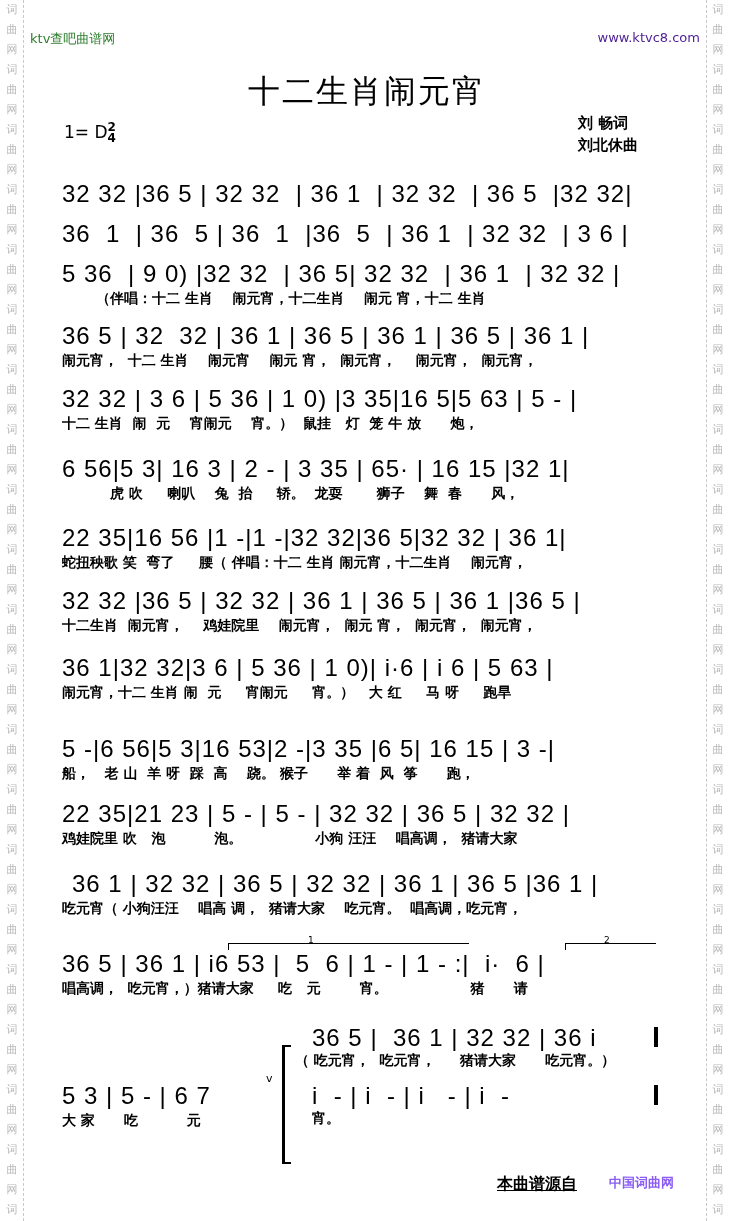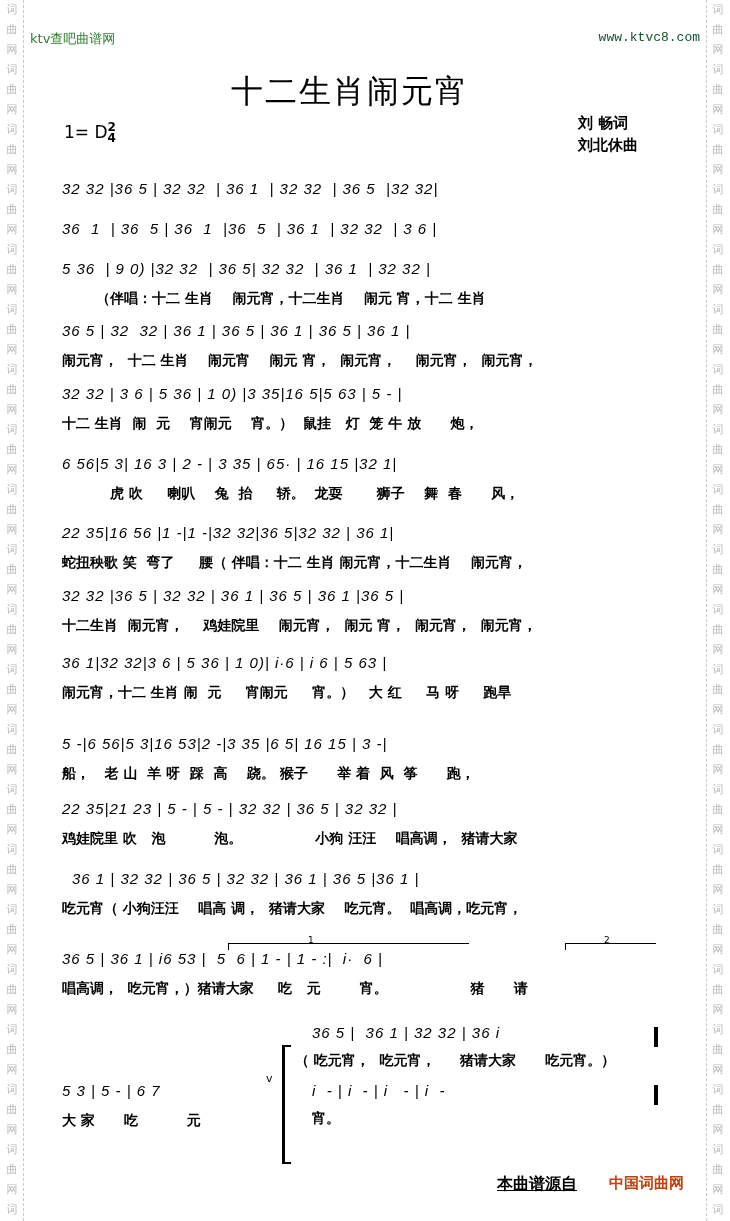--- a/index.html
+++ b/index.html
@@ -5,29 +5,29 @@
   html,body{margin:0;padding:0;background:#fff;}
   body{width:730px;height:1221px;position:relative;overflow:hidden;font-family:"DejaVu Sans","Liberation Sans",sans-serif;color:#000;}
   .wm-col{position:absolute;top:0;width:20px;height:1221px;font-size:11px;color:#b8b8b8;line-height:20px;text-align:center;}
   .wm-col.left{left:2px;}
   .wm-col.right{right:2px;}
   .dash{position:absolute;top:0;height:1221px;border-left:1px dashed #c8c8c8;}
   .dash.left{left:23px;}
   .dash.right{right:23px;}
   .wm-group{height:60px;}
   .site-left{position:absolute;left:30px;top:30px;font-size:13px;color:#2d7f2d;}
-  .site-right{position:absolute;right:30px;top:30px;font-size:13px;color:#14532d;font-family:Liberation Mono, monospace;}
-  .title{position:absolute;left:0;width:700px;top:70px;text-align:center;font-size:32px;letter-spacing:2px;font-family:"DejaVu Sans",sans-serif;}
+  .site-right{position:absolute;right:30px;top:30px;font-size:13px;color:#4c1d95;}
+  .title{position:absolute;left:0;width:700px;top:70px;text-align:center;font-size:32px;letter-spacing:2px;font-family:"DejaVu Sans",sans-serif;padding-left:17px;}
   .key{position:absolute;left:64px;top:122px;font-size:17px;}
   .key .frac{display:inline-block;vertical-align:middle;text-align:center;font-size:12px;line-height:11px;font-weight:bold;}
   .credit{position:absolute;left:578px;font-size:15px;font-weight:bold;}
-  .notes{position:absolute;left:62px;width:600px;font-family:"Liberation Sans",sans-serif;font-size:15px;white-space:pre;letter-spacing:1px;font-style:italic;}
+  .notes{position:absolute;left:62px;width:600px;font-family:"Liberation Sans",sans-serif;font-size:24px;white-space:pre;letter-spacing:1px;}
   .lyrics{position:absolute;left:62px;width:610px;font-size:14px;font-weight:bold;white-space:pre;}
   .footer-src{position:absolute;left:497px;top:1174px;font-size:16px;font-weight:bold;text-decoration:underline;}
-  .footer-site{position:absolute;left:609px;top:1174px;font-size:15px;font-weight:bold;color:#c2410c;}
+  .footer-site{position:absolute;left:609px;top:1174px;font-size:13px;font-weight:bold;color:#8b5cf6;}
   .brace{position:absolute;left:282px;top:1045px;width:6px;height:115px;border-left:3px solid #000;border-top:2px solid #000;border-bottom:2px solid #000;}
   .endbar{position:absolute;width:4px;background:#000;}
 </style>
 </head>
 <body>
 
 <div class="wm-col left" id="wmL">
     <div class="wm-group">词<br>曲<br>网</div>
     <div class="wm-group">词<br>曲<br>网</div>
     <div class="wm-group">词<br>曲<br>网</div>

